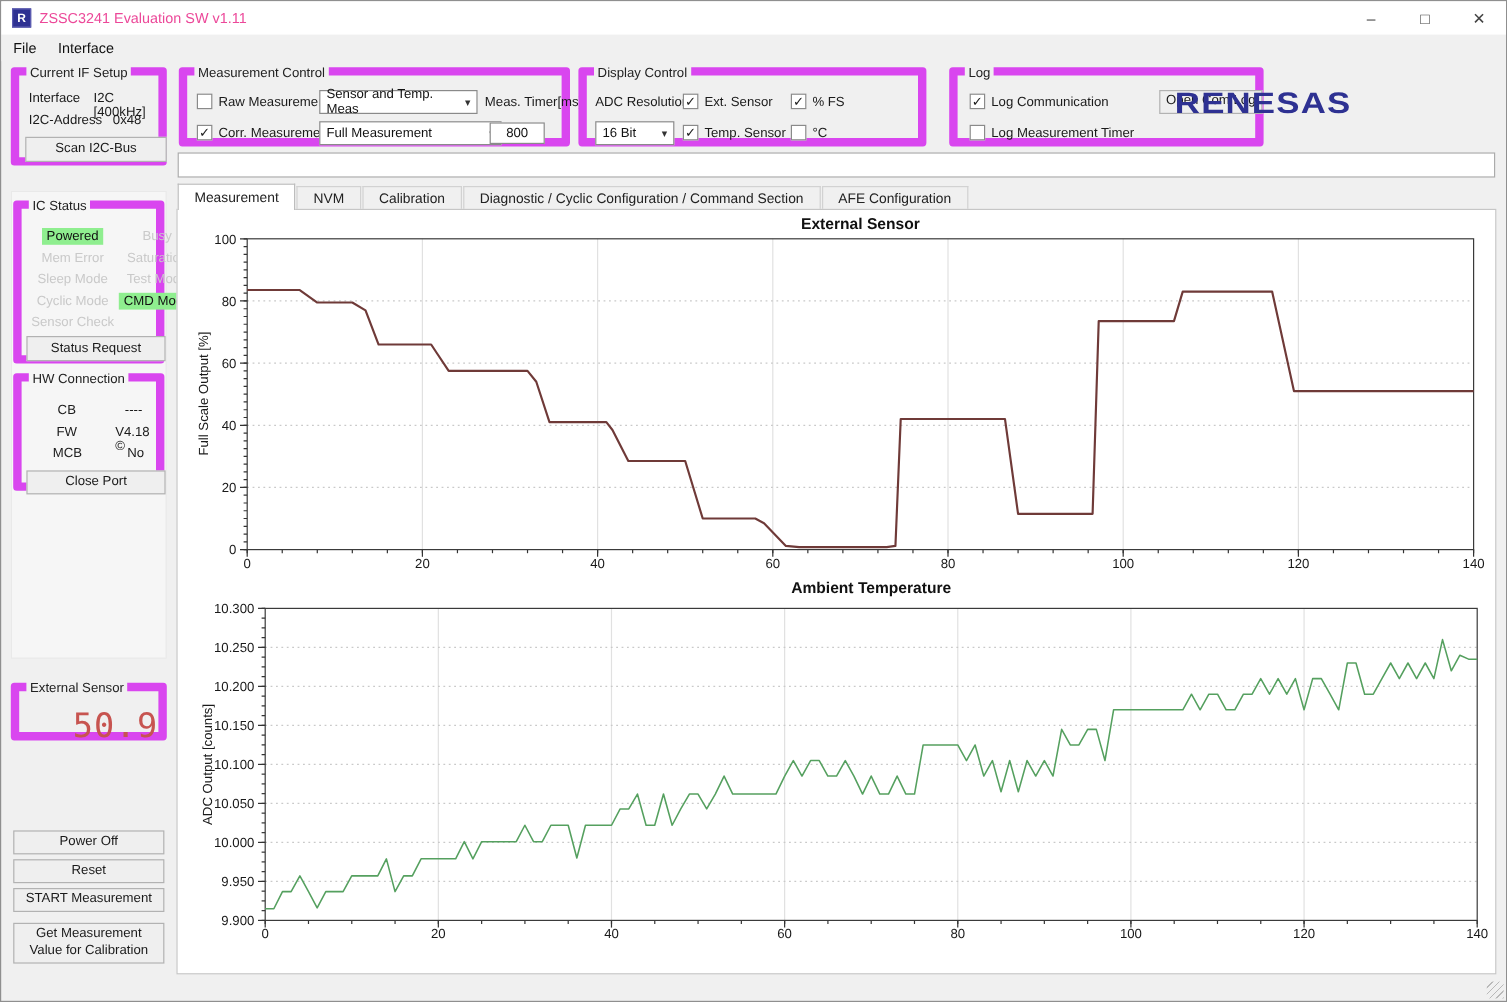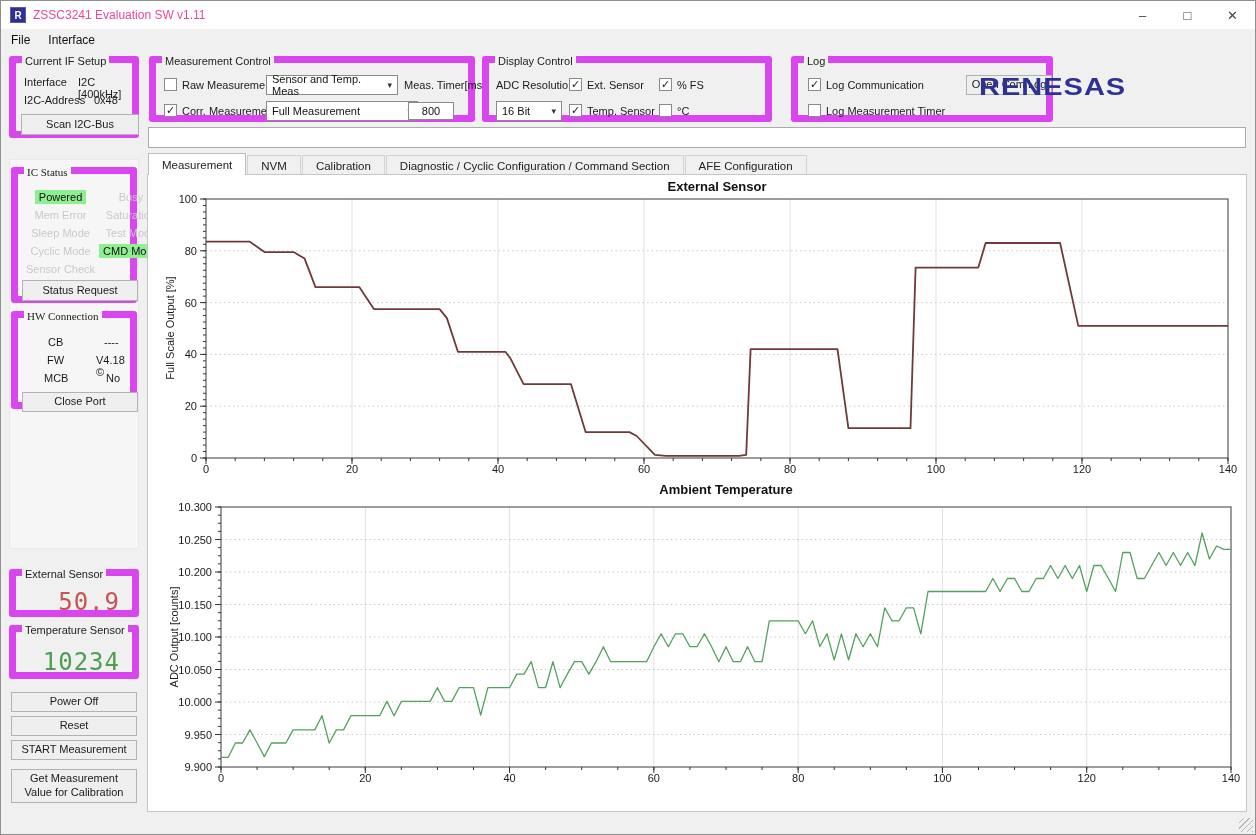--- a/index.html
+++ b/index.html
@@ -11,41 +11,41 @@
   .title-text{margin-left:7px;font-size:12px;color:#ec4899;}
   .win-controls{margin-left:auto;display:flex;height:100%;}
   .win-btn{width:45px;height:100%;display:flex;align-items:center;justify-content:center;font-size:13px;color:#444;}
   
   .menubar{position:absolute;left:0;top:28px;right:0;height:22px;display:flex;align-items:center;background:#f0f0f0;}
   .menu-item{font-size:12px;color:#111;padding:2px 8px;margin-left:2px;}
   
   .group{position:absolute;border:7px solid #d946ef;border-radius:3px;box-sizing:border-box;}
   .group-title{position:absolute;top:-8px;left:6px;background:#f0f0f0;padding:0 3px;font-size:11px;color:#222;white-space:nowrap;}
   .backpanel{position:absolute;left:8px;top:158px;width:130px;height:390px;background:#f6f6f6;border:1px solid #e9e9e9;box-sizing:border-box;}
-  .backpanel ~ .group .group-title.onpanel{background:#f6f6f6;font-family:Liberation Serif, serif;}
+  .backpanel ~ .group .group-title.onpanel{background:#f6f6f6;}
   
   .btn{position:absolute;background:#efefef;border:1px solid #b2b2b2;font-size:11px;color:#1a1a1a;
        display:flex;align-items:center;justify-content:center;text-align:center;box-sizing:border-box;line-height:1.25;}
   .cb{position:absolute;width:13px;height:13px;background:#fff;border:1px solid #8a8a8a;box-sizing:border-box;
       display:flex;align-items:center;justify-content:center;font-size:11px;color:#1c1c1c;}
   .cb.checked::after{content:"✓";margin-top:-1px;}
   .cb-label{position:absolute;font-size:11px;color:#1a1a1a;white-space:nowrap;}
   .select{position:absolute;height:20px;background:#fff;border:1px solid #8a8a8a;box-sizing:border-box;
           display:flex;align-items:center;justify-content:space-between;font-size:11px;color:#111;padding:0 5px;}
   .select .arr{font-size:9px;color:#333;margin-left:4px;}
   .txt{position:absolute;border:1px solid #8a8a8a;background:#fff;font-size:11px;color:#111;box-sizing:border-box;
        font-family:"Liberation Sans",sans-serif;}
   .lbl{position:absolute;font-size:11px;color:#1a1a1a;white-space:nowrap;}
   
   .kv-label{position:absolute;font-size:11px;color:#1a1a1a;}
   .status-grid{position:absolute;left:4px;top:16px;width:116px;display:grid;grid-template-columns:1fr 1fr;row-gap:4px;justify-items:center;}
   .st{font-size:11px;padding:1px 4px;white-space:nowrap;}
   .st.on{background:#8fee8f;color:#111;}
   .st.off{color:#c9c9c9;}
-  .seg-value{position:absolute;right:12px;font-family:"DejaVu Sans Mono",monospace;font-size:24px;letter-spacing:1px;}
+  .seg-value{position:absolute;right:0;font-family:"DejaVu Sans Mono",monospace;font-size:28px;letter-spacing:1px;}
   
   .logo{position:absolute;left:978px;top:72px;width:200px;height:36px;font-size:29px;font-weight:800;
         letter-spacing:1px;color:#2e3192;transform:scaleY(0.85);transform-origin:left top;font-family:"Liberation Sans",sans-serif;}
   
   .tabs{position:absolute;left:147px;top:152px;display:flex;align-items:flex-end;height:22px;}
   .tab{height:20px;display:flex;align-items:center;padding:0 13px;font-size:11.5px;color:#222;
        background:#f0f0f0;border:1px solid #d2d2d2;border-bottom:none;margin-right:1px;box-sizing:border-box;}
   .tab.active{height:22px;background:#fff;border-color:#bdbdbd;position:relative;z-index:3;}
   
   .main-panel{position:absolute;left:146px;top:173px;width:1100px;height:638px;background:#fff;border:1px solid #c6c6c6;box-sizing:border-box;z-index:2;}
@@ -112,24 +112,20 @@
     <span class="kv-label" style="left:26px;top:54px;">MCB</span>
     <span class="kv-label" style="left:88px;top:54px;">No</span>
     <div class="btn" style="left:4px;top:74px;width:116px;height:20px;">Close Port</div>
   </div>
 
   <div class="group" style="left:8px;top:568px;width:130px;height:48px;">
     <span class="group-title">External Sensor</span>
     <span class="seg-value" style="top: 12px; color: rgb(199, 84, 80);">50.9</span>
   </div>
 
-  <div class="group" style="left:8px;top:624px;width:130px;height:54px;">
-    <span class="group-title">Temperature  Sensor</span>
-    <span class="seg-value" style="top: 16px; color: rgb(78, 158, 80);">10234</span>
-  </div>
 
   <div class="btn" style="left:10px;top:691px;width:126px;height:20px;">Power Off</div>
   <div class="btn" style="left:10px;top:715px;width:126px;height:20px;">Reset</div>
   <div class="btn" style="left:10px;top:739px;width:126px;height:20px;">START Measurement</div>
   <div class="btn" style="left:10px;top:768px;width:126px;height:34px;padding:0 6px;">Get Measurement Value for Calibration</div>
 
   <div class="group" style="left:148px;top:55px;width:326px;height:66px;">
     <span class="group-title">Measurement Control</span>
     <span class="cb" style="left:8px;top:15px;"></span>
     <span class="cb-label" style="left:26px;top:16px;">Raw Measurement</span>

